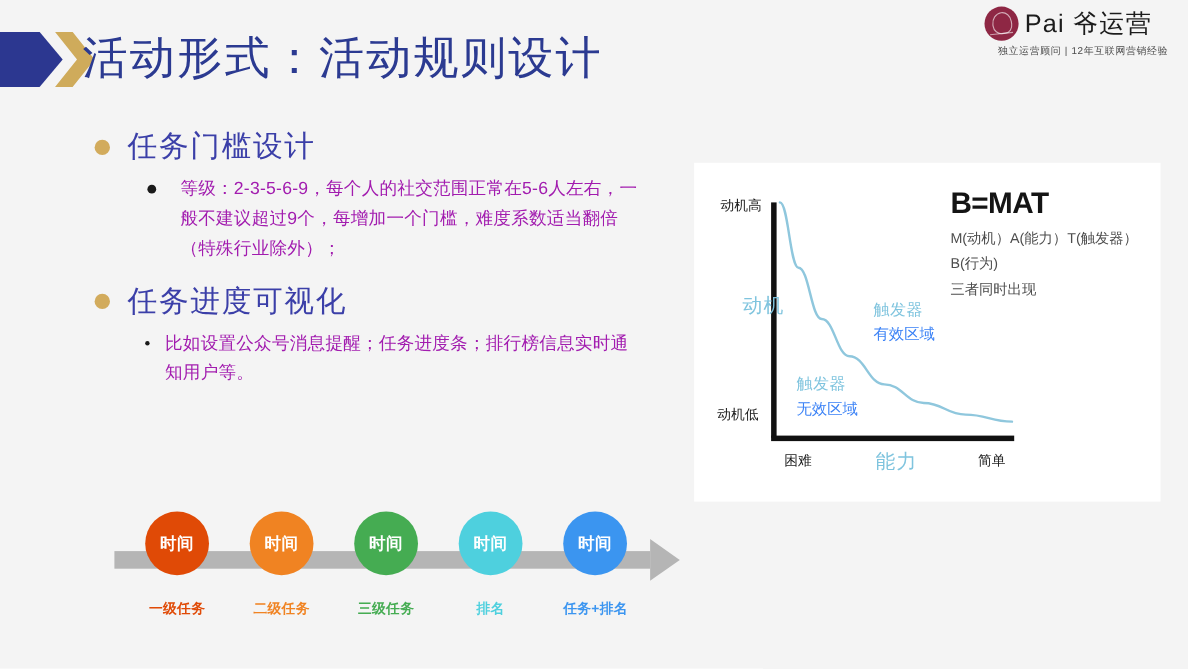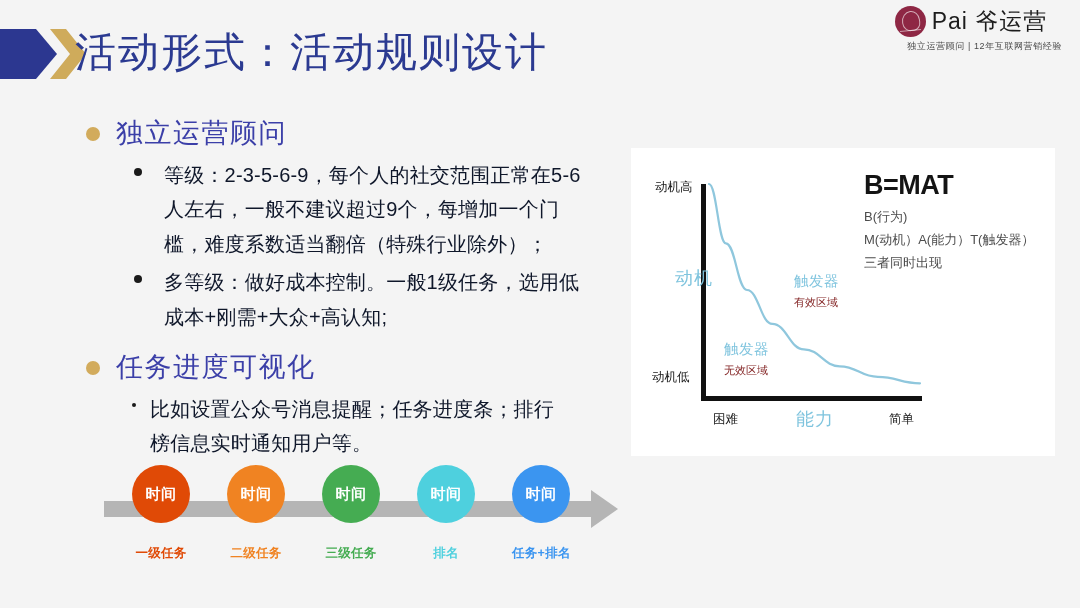--- a/index.html
+++ b/index.html
@@ -136,22 +136,22 @@
     margin: 10px 22px 0 48px;
   }
   .bullet-sm {
     width: 4px; height: 4px;
     border-radius: 50%;
     background: #1a1a1a;
     flex: none;
     margin: 11px 14px 0 46px;
   }
   .sub-txt {
-    font-size: 20px;
-    color: #0f172a;
+    font-size: 16px;
+    color: #a21caf;
     line-height: 1.72;
     letter-spacing: .2px;
     max-width: 424px;
   }
   .gap-2 { height: 14px; }
 
   
   .timeline {
     position: absolute;
     left: 104px;
@@ -225,21 +225,21 @@
     left: 70px;
     top: 248px;
     width: 221px;
     height: 5px;
     background: #111111;
   }
   .lbl { position: absolute; white-space: nowrap; }
   .lbl-dark { color: #1a1a1a; font-size: 12.5px; }
   .lbl-blue { color: #7fc4de; font-size: 18px; letter-spacing: 1px; }
   .lbl-blue-sm { color: #7fc4de; font-size: 14.5px; letter-spacing: .5px; }
-  .lbl-gray-sm { color: #7f1d1d; font-size: 11px; }
+  .lbl-gray-sm { color: #3b82f6; font-size: 14px; }
   .bmat-title {
     position: absolute;
     left: 233px; top: 22px;
     font-size: 27px;
     font-weight: bold;
     color: #141414;
     letter-spacing: -.5px;
   }
   .bmat-lines {
     position: absolute;
@@ -268,30 +268,26 @@
       <div class="logo-seal"></div>
       <div class="logo-name">Pai 爷运营</div>
     </div>
     <div class="logo-sub">独立运营顾问 | 12年互联网营销经验</div>
   </div>
 
   <div class="content">
 
     <div class="h2row">
       <span class="dot-gold"></span>
-      <span class="h2txt">独立运营顾问</span>
+      <span class="h2txt">任务门槛设计</span>
     </div>
     <ul class="sub-list">
       <li class="sub-item">
         <span class="bullet-lg"></span>
         <span class="sub-txt">等级：2-3-5-6-9，每个人的社交范围正常在5-6人左右，一般不建议超过9个，每增加一个门槛，难度系数适当翻倍（特殊行业除外）；</span>
-      </li>
-      <li class="sub-item">
-        <span class="bullet-lg"></span>
-        <span class="sub-txt">多等级：做好成本控制。一般1级任务，选用低成本+刚需+大众+高认知;</span>
       </li>
     </ul>
 
     <div class="gap-2"></div>
 
     <div class="h2row">
       <span class="dot-gold"></span>
       <span class="h2txt">任务进度可视化</span>
     </div>
     <ul class="sub-list">
@@ -347,20 +343,20 @@
       <div class="lbl lbl-dark" style="left:258px; top:263px;">简单</div>
 
       <div class="lbl lbl-blue-sm" style="left:163px; top:124px;">触发器</div>
       <div class="lbl lbl-gray-sm" style="left:163px; top:147px;">有效区域</div>
 
       <div class="lbl lbl-blue-sm" style="left:93px; top:192px;">触发器</div>
       <div class="lbl lbl-gray-sm" style="left:93px; top:215px;">无效区域</div>
 
       <div class="bmat-title">B=MAT</div>
       <div class="bmat-lines">
+        <div>M(动机）A(能力）T(触发器）</div>
         <div>B(行为)</div>
-        <div>M(动机）A(能力）T(触发器）</div>
         <div>三者同时出现</div>
       </div>
     </div>
   </div>
 
 </div>
 
 </body></html>

